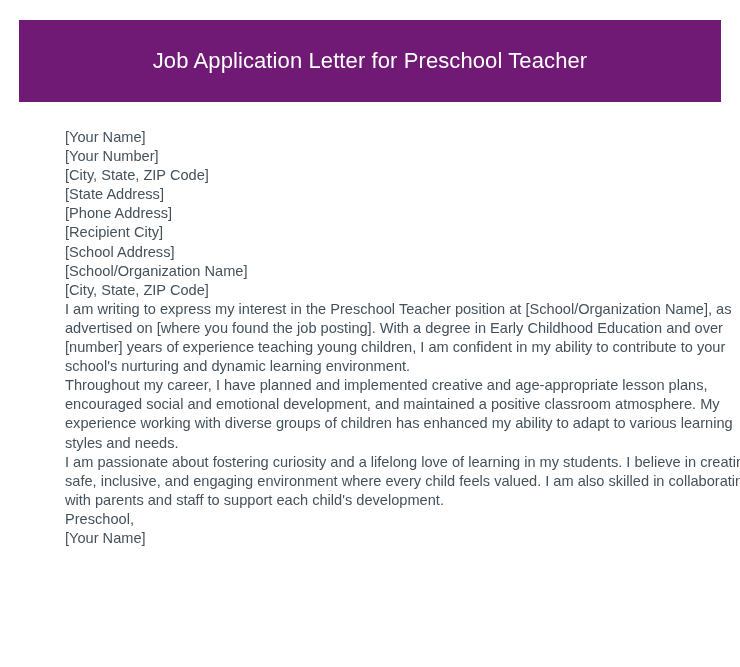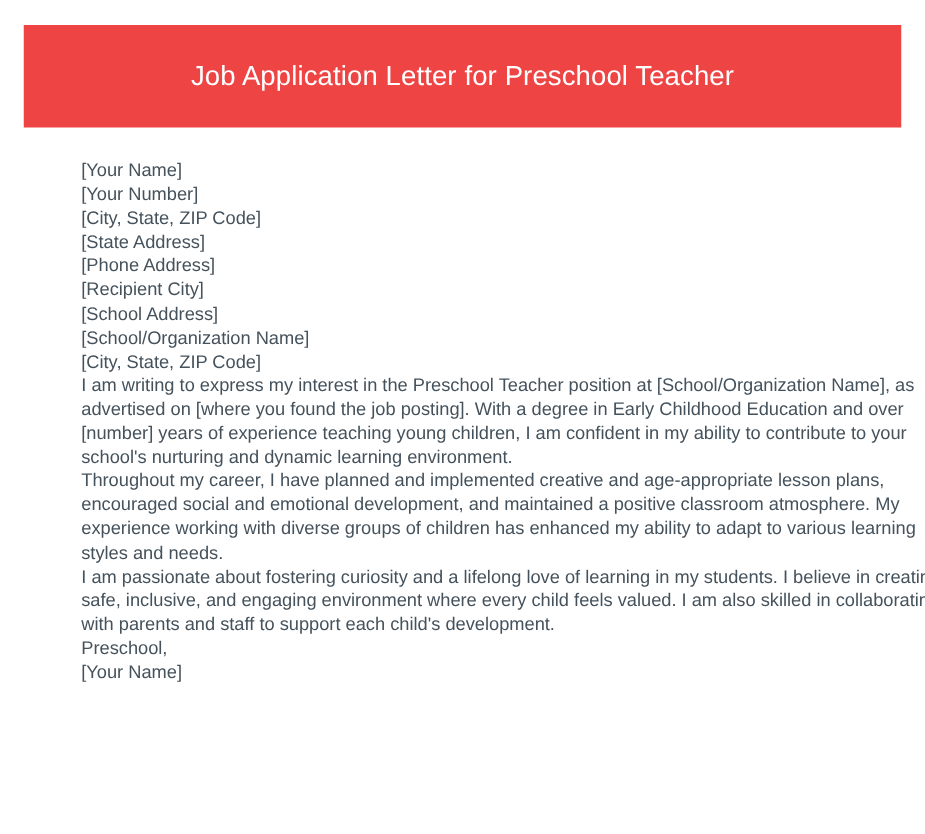--- a/index.html
+++ b/index.html
@@ -18,21 +18,21 @@
     width: 740px;
     height: 667px;
     background: #ffffff;
   }
   .header-banner {
     position: absolute;
     left: 19px;
     top: 20px;
     width: 702px;
     height: 82px;
-    background: #ef4444;
+    background: #701a75;
     display: flex;
     align-items: center;
     justify-content: center;
     box-sizing: border-box;
   }
   .header-title {
     color: #ffffff;
     font-size: 22px;
     font-weight: 400;
     line-height: 26px;

